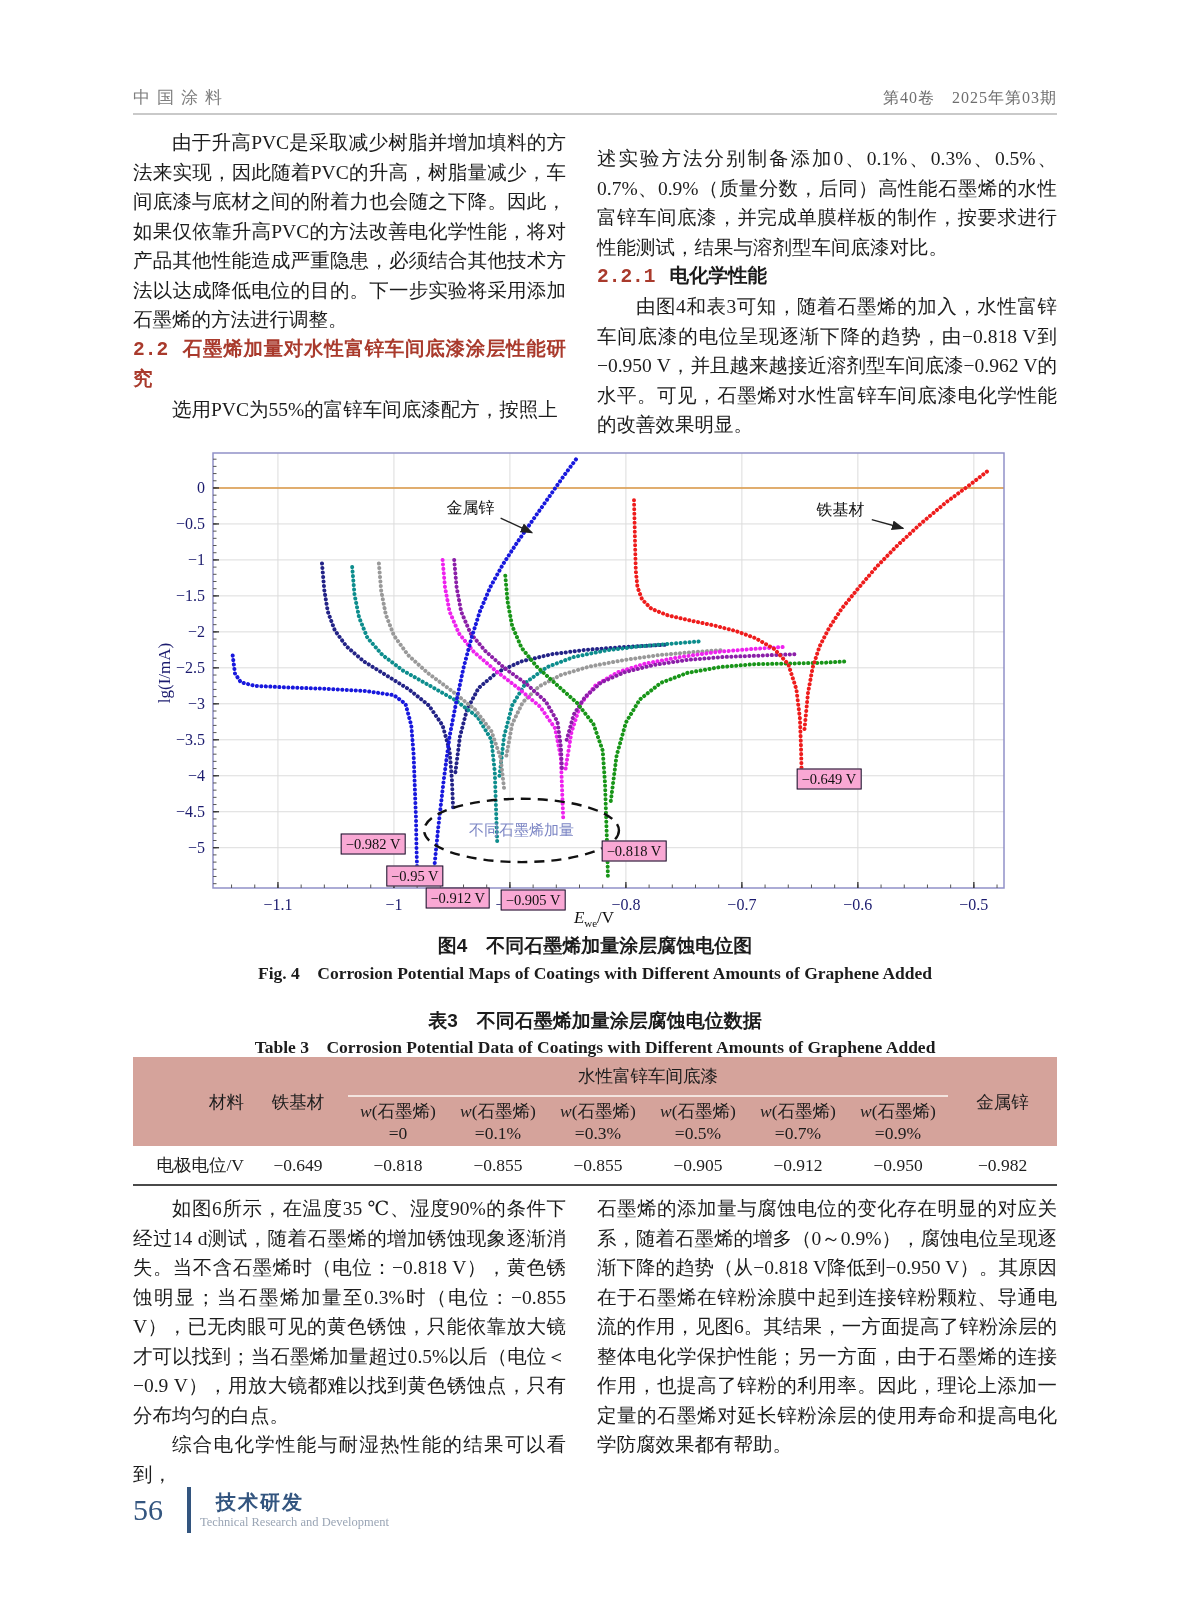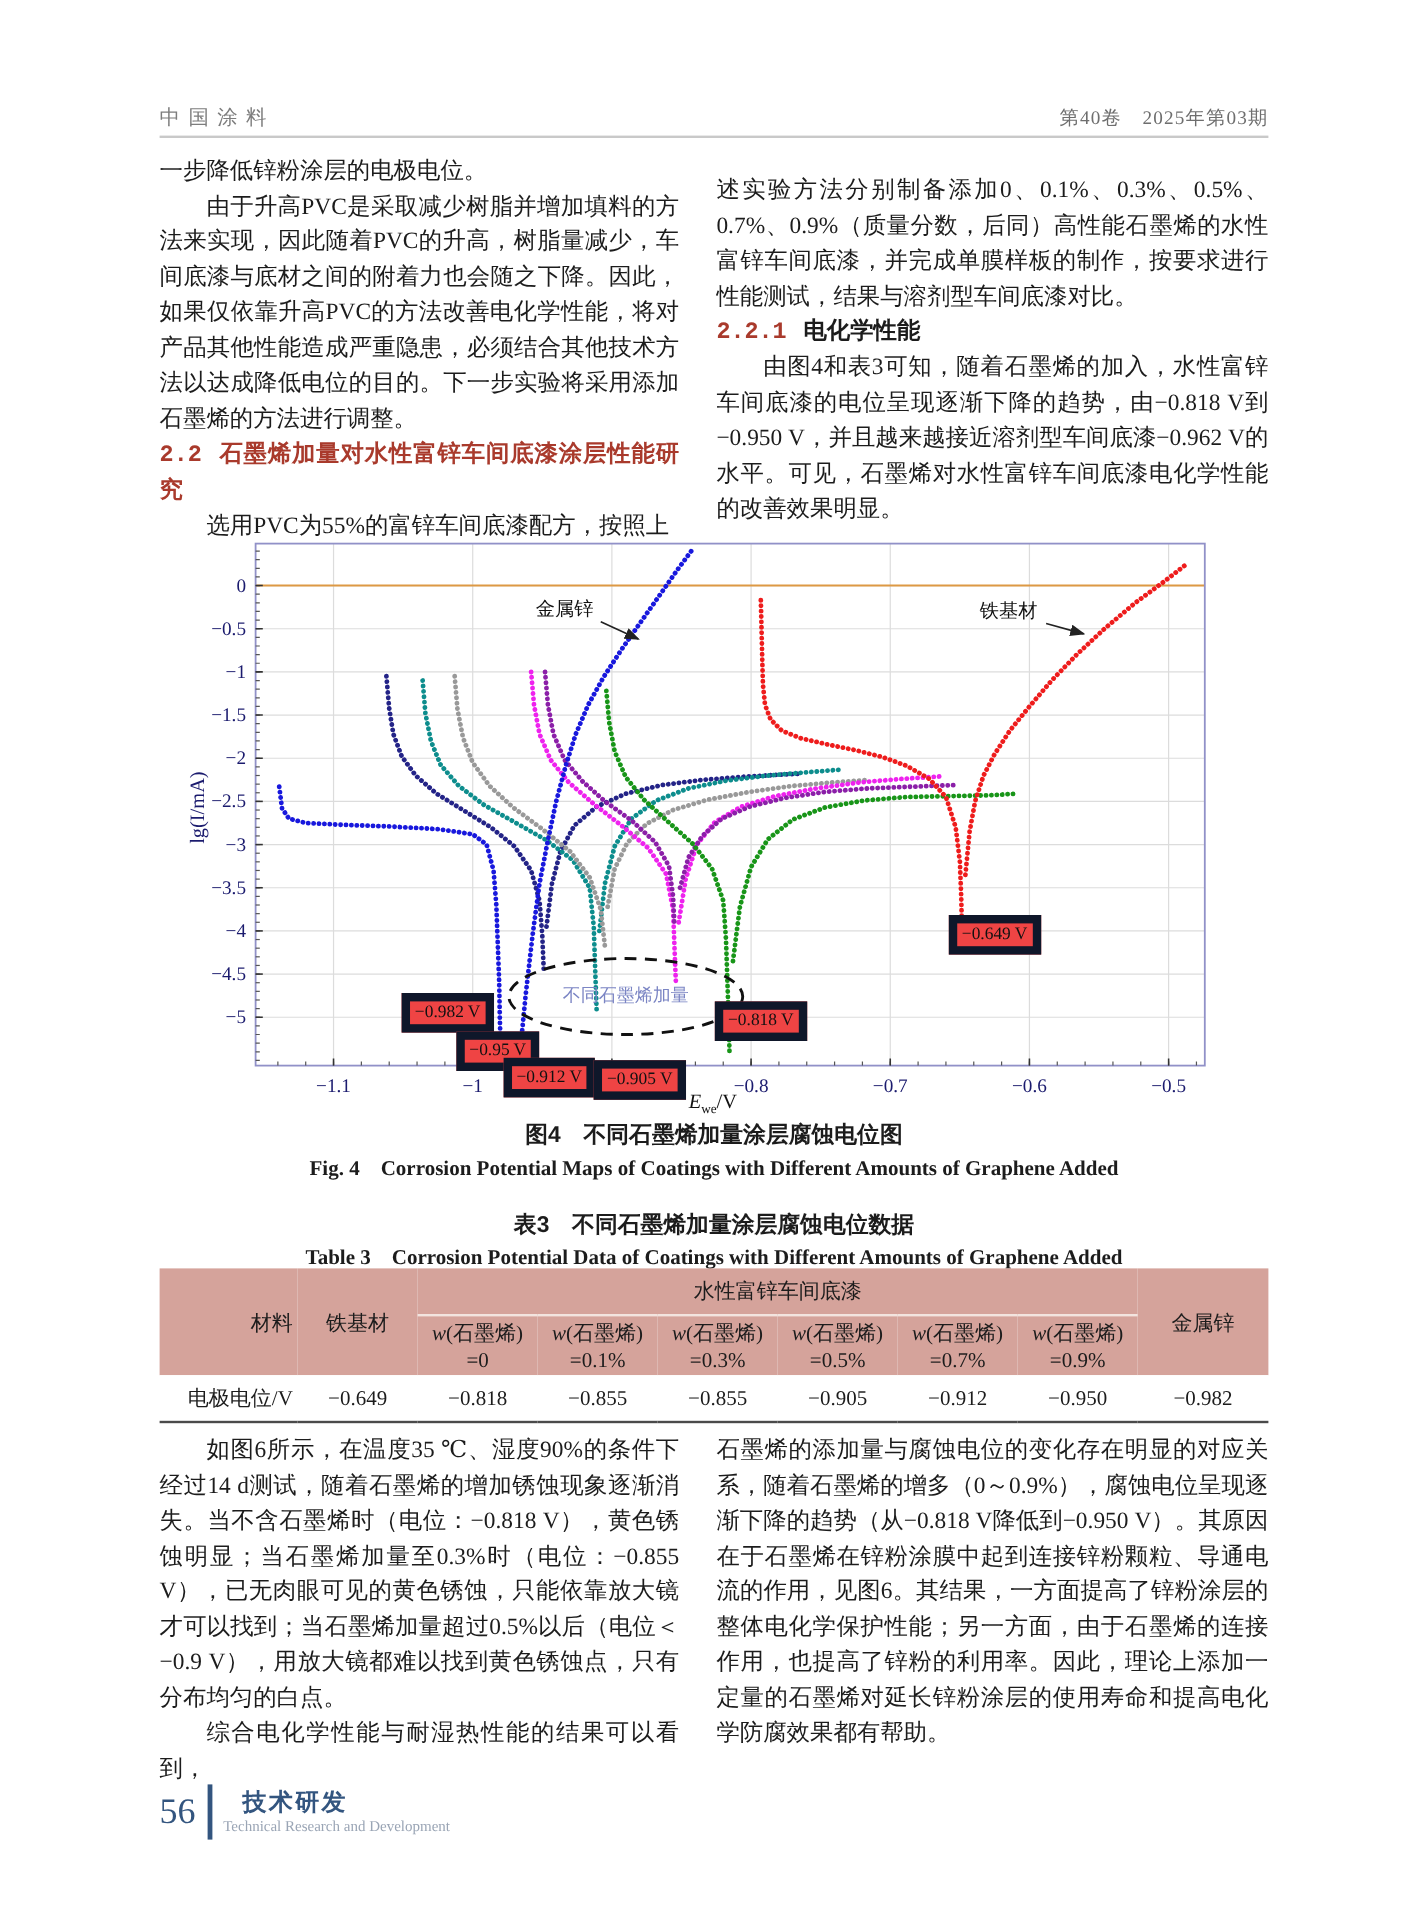--- a/index.html
+++ b/index.html
@@ -15,57 +15,56 @@
   .col p.noindent{text-indent:0;}
   .col-lt{left:133px;top:128px;width:433px;}
   .col-rt{left:597px;top:144px;width:460px;}
   .col-lb{left:133px;top:1194px;width:433px;}
   .col-rb{left:597px;top:1194px;width:460px;}
   h3.sec,h4.sec{margin:0;font-size:19.5px;line-height:30px;font-weight:bold;font-family:Liberation Mono, monospace;}
   .secnum{color:#a93a2c;margin-right:14px;}
   .sechead-red{color:#a93a2c;}
   
   #chart{left:150px;top:438px;width:888px;height:500px;}
-  #chart .ann{position:absolute;transform:translate(-50%,-50%);background:#ef4444;border:7px solid #0f172a;padding:0 4px;font-size:14.5px;line-height:19px;color:#111;white-space:nowrap;}
+  #chart .ann{position:absolute;transform:translate(-50%,-50%);background:#f9a8d4;border:1px solid #0f172a;padding:0 4px;font-size:14.5px;line-height:19px;color:#111;white-space:nowrap;}
   #chart .clabel{position:absolute;transform:translate(-50%,-50%);font-size:16px;color:#111;white-space:nowrap;}
   #chart .enote{position:absolute;transform:translate(-50%,-50%);font-size:15px;white-space:nowrap;}
   .xaxis-label{left:150px;top:908px;width:888px;text-align:center;font-size:17px;color:#111;}
   .xaxis-label sub{font-size:11px;}
   
   .cap{left:133px;width:924px;text-align:center;font-weight:bold;}
   .cap-cn{font-size:19px;font-family:"Liberation Sans","DejaVu Sans",sans-serif;}
   .cap-en{font-size:17.5px;}
   #figcapcn{top:933px;} #figcapen{top:961px;}
   #tabcapcn{top:1008px;} #tabcapen{top:1035px;}
   
   #tbl{left:133px;top:1057px;width:924px;border-collapse:collapse;table-layout:fixed;font-size:17.5px;}
   #tbl th,#tbl td{font-weight:normal;padding:2px 4px;text-align:center;}
   #tbl .hd{background:#d5a39b;}
   #tbl .group{border-bottom:2px solid #f3e4df;height:34px;font-family:Liberation Serif, serif;}
   #tbl .leftal{text-align:right;padding-left:8px;}
   #tbl .datarow td{border-bottom:2px solid #4a4a4a;height:34px;background:#fff;}
   #tbl .wvar{font-style:italic;}
   
   .footer{left:133px;top:1487px;display:flex;align-items:center;}
-  .pageno{font-size:30px;color:#33557f;margin-right:10px;}
+  .pageno{font-size:30px;color:#33557f;margin-right:24px;}
   .fbar{width:4px;height:46px;background:#33557f;margin-right:9px;}
   .fcn{font-size:20px;font-weight:bold;color:#33557f;letter-spacing:2px;font-family:"Liberation Sans","DejaVu Sans",sans-serif;line-height:24px;margin-left:16px;}
   .fen{font-size:12.5px;color:#9aa5b5;line-height:16px;}
 </style>
 </head>
 <body>
 
 <div>
 
   <div class="abs hdr-left">中国涂料</div>
   <div class="abs hdr-right">第40卷　2025年第03期</div>
   <div class="abs hdr-rule"></div>
 
   <div class="abs col col-lt">
-    <p class="noindent">一步降低锌粉涂层的电极电位。</p>
     <p>由于升高PVC是采取减少树脂并增加填料的方法来实现，因此随着PVC的升高，树脂量减少，车间底漆与底材之间的附着力也会随之下降。因此，如果仅依靠升高PVC的方法改善电化学性能，将对产品其他性能造成严重隐患，必须结合其他技术方法以达成降低电位的目的。下一步实验将采用添加石墨烯的方法进行调整。</p>
     <h3 class="sec"><span class="secnum">2.2</span><span class="sechead-red">石墨烯加量对水性富锌车间底漆涂层性能研究</span></h3>
     <p>选用PVC为55%的富锌车间底漆配方，按照上</p>
   </div>
 
   <div class="abs col col-rt">
     <p class="noindent">述实验方法分别制备添加0、0.1%、0.3%、0.5%、0.7%、0.9%（质量分数，后同）高性能石墨烯的水性富锌车间底漆，并完成单膜样板的制作，按要求进行性能测试，结果与溶剂型车间底漆对比。</p>
     <h4 class="sec"><span class="secnum">2.2.1</span><span>电化学性能</span></h4>
     <p>由图4和表3可知，随着石墨烯的加入，水性富锌车间底漆的电位呈现逐渐下降的趋势，由−0.818 V到−0.950 V，并且越来越接近溶剂型车间底漆−0.962 V的水平。可见，石墨烯对水性富锌车间底漆电化学性能的改善效果明显。</p>
   </div>

